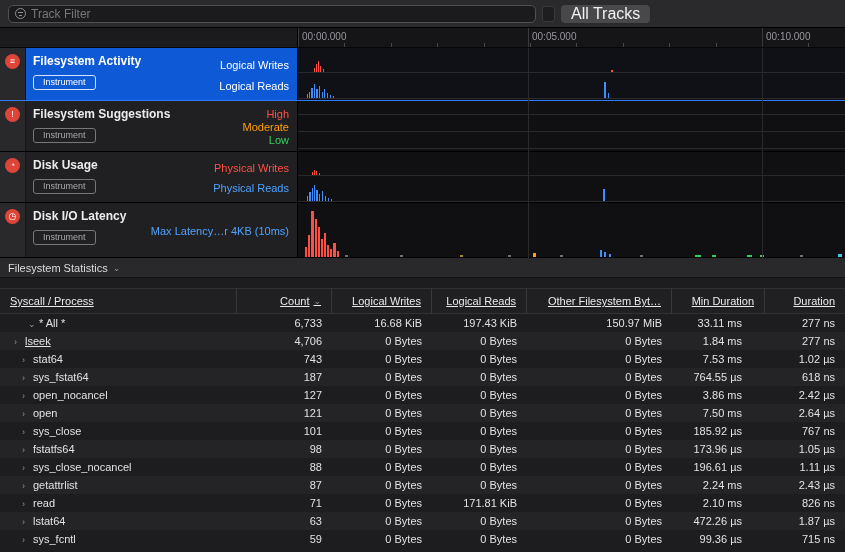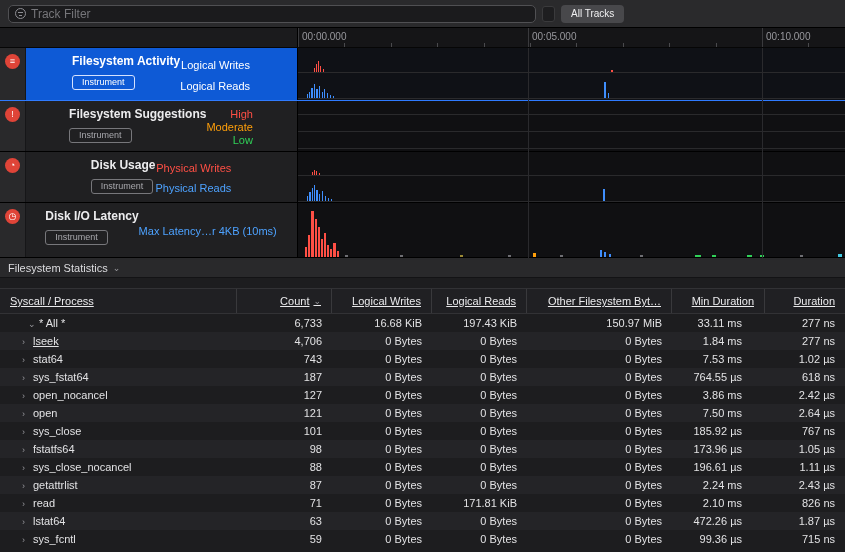--- a/index.html
+++ b/index.html
@@ -14,41 +14,41 @@
                   border-radius:5px; display:flex; align-items:center; padding:0 6px; gap:5px; }
   .filter-icon { width:11px; height:11px; border:1px solid #8e8e93; border-radius:50%;
                  position:relative; flex:none; }
   .filter-icon::before { content:""; position:absolute; left:2px; right:2px; top:3px; height:1px; background:#8e8e93; }
   .filter-icon::after  { content:""; position:absolute; left:3px; right:3px; top:6px; height:1px; background:#8e8e93; }
   .filter-input { flex:1; background:transparent; border:none; outline:none; color:#e8e8e8;
                   font-size:12px; font-family:inherit; }
   .filter-input::placeholder { color:#76767a; }
   .mini-square { width:13px; height:16px; background:#1e1e20; border:1px solid #3a3a3c; border-radius:3px; flex:none; }
   .all-tracks-btn { height:18px; background:#48484b; border:none; border-radius:4px; color:#f0f0f1;
-                    font-size:10px; padding:0 10px; font-family:inherit; flex:none; }
+                    font-size:16px; padding:0 10px; font-family:inherit; flex:none; }
 
   
   .ruler-row { height:20px; display:flex; background:#151517; border-bottom:1px solid #060606; }
   .ruler-left { width:298px; flex:none; background:#1b1b1d; border-right:1px solid #000; }
   .ruler { position:relative; flex:1; overflow:hidden; }
   .tick-line { position:absolute; top:0; bottom:0; width:1px; background:#3a3a3d; }
   .tick-label { position:absolute; top:3px; font-size:10px; color:#98989d; white-space:nowrap; }
   .minor-ticks { position:absolute; left:0; right:0; bottom:0; height:4px;
                  background:repeating-linear-gradient(to right,#4a4a4d 0 1px,transparent 1px 46.4px); }
 
   
   .tracks { position:relative; height:210px; background:#121214; overflow:hidden; }
   .track { display:flex; border-bottom:1px solid #000; position:relative; }
   .track.selected { border-bottom:1px solid #2f7bff; }
   .gutter { width:26px; flex:none; background:#29292b; border-right:1px solid #161618;
             display:flex; justify-content:center; align-items:flex-start; padding-top:6px; }
   .track-icon { width:15px; height:15px; border-radius:50%; background:#df4438; color:#fff;
                 font-size:9px; line-height:15px; text-align:center; }
   .left { width:272px; flex:none; background:#202022; border-right:1px solid #000;
-          display:flex; justify-content:center; padding:6px 8px 4px 7px; }
+          display:flex; justify-content:space-between; padding:6px 8px 4px 7px; }
   .track.selected .left { background:#0e5ad6; }
   .track-head { display:flex; flex-direction:column; align-items:flex-start; }
   .track-title { font-size:12px; font-weight:bold; color:#ececee; white-space:nowrap; }
   .track.selected .track-title { color:#fff; }
   .track-badge { margin-top:7px; font-size:9px; color:#a8a8ad; border:1px solid #77777b;
                  border-radius:3px; padding:1px 9px; line-height:11px; }
   .track.selected .track-badge { color:#fff; border-color:#d5e2ff; }
   .track-labels { display:flex; flex-direction:column; justify-content:space-around;
                   align-items:flex-end; font-size:11px; align-self:stretch; }
   .track-label { white-space:nowrap; line-height:12px; }
@@ -277,21 +277,21 @@
         <div class="tr">
           <div class="td" style="width: 237px; padding-left: 28px;"><span class="row-chev">⌄</span><span>* All *</span></div>
           <div class="td right" style="width: 95px;">6,733</div>
           <div class="td right" style="width: 100px;">16.68 KiB</div>
           <div class="td right" style="width: 95px;">197.43 KiB</div>
           <div class="td right" style="width: 145px;">150.97 MiB</div>
           <div class="td right" style="width: 80px;">33.11 ms</div>
           <div class="td right" style="width: 93px;">277 ns</div>
         </div>
         <div class="tr">
-          <div class="td" style="width: 237px; padding-left: 22px; text-decoration: underline;"><span class="row-chev">›</span><span>lseek</span></div>
+          <div class="td" style="width: 237px; padding-left: 14px; text-decoration: underline;"><span class="row-chev">›</span><span>lseek</span></div>
           <div class="td right" style="width: 95px;">4,706</div>
           <div class="td right" style="width: 100px;">0 Bytes</div>
           <div class="td right" style="width: 95px;">0 Bytes</div>
           <div class="td right" style="width: 145px;">0 Bytes</div>
           <div class="td right" style="width: 80px;">1.84 ms</div>
           <div class="td right" style="width: 93px;">277 ns</div>
         </div>
         <div class="tr">
           <div class="td" style="width: 237px; padding-left: 22px;"><span class="row-chev">›</span><span>stat64</span></div>
           <div class="td right" style="width: 95px;">743</div>

